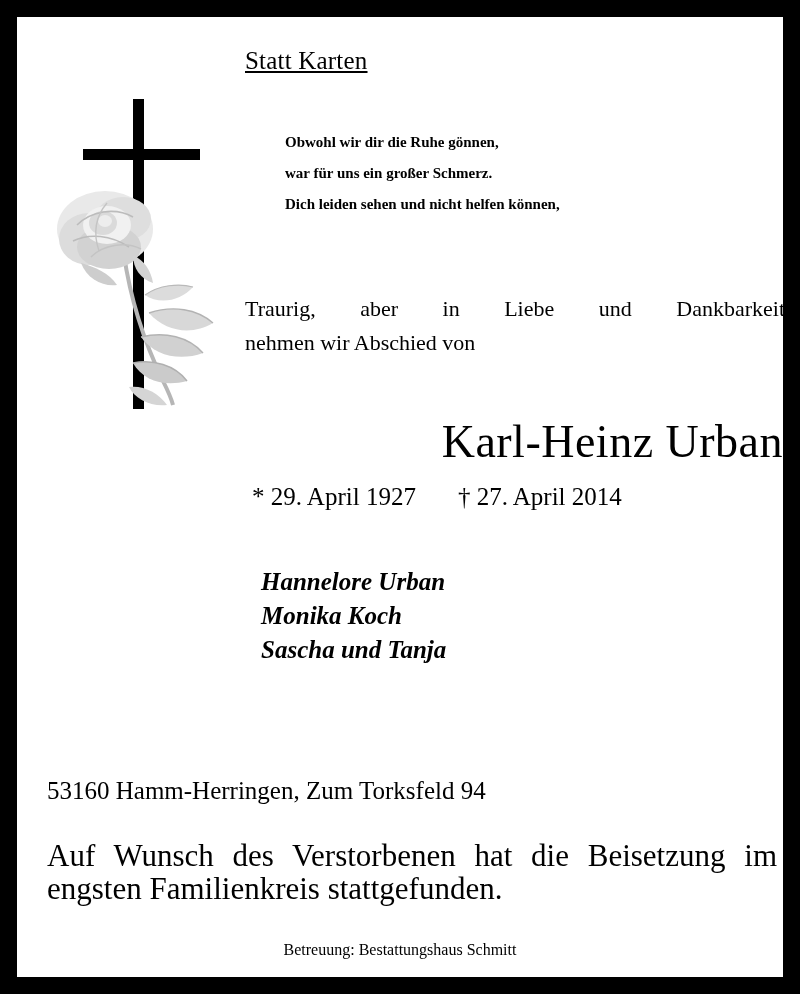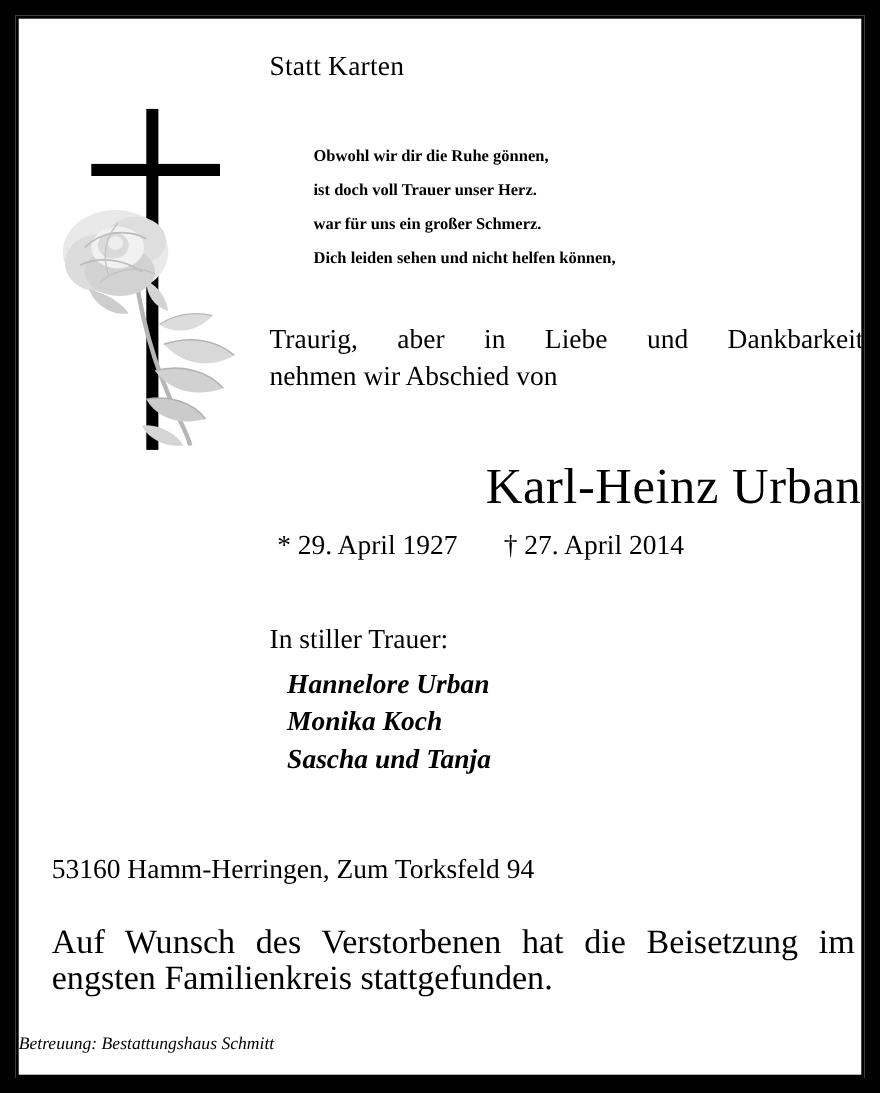--- a/index.html
+++ b/index.html
@@ -65,39 +65,40 @@
     height: 250px;
   }
 
   
   .statt-karten {
     position: absolute;
     left: 228px;
     top: 30px;
     font-size: 25px;
     letter-spacing: 0.2px;
+    text-decoration: underline;
   }
 
   .poem {
     position: absolute;
     left: 268px;
     top: 110px;
     width: 500px;
     font-size: 15px;
     line-height: 31px;
     font-weight: bold;
   }
   .poem div { white-space: nowrap; }
 
   .intro {
     position: absolute;
     left: 228px;
     top: 275px;
     width: 540px;
-    font-size: 25px;
+    font-size: 22px;
     line-height: 34px;
   }
   .intro .justified {
     text-align: justify;
     text-align-last: justify;
   }
 
   .name {
     position: absolute;
     left: 0;
@@ -146,22 +147,22 @@
   .note .justified {
     text-align: justify;
     text-align-last: justify;
   }
 
   .footer {
     position: absolute;
     left: 0;
     right: 0;
     bottom: 18px;
+    text-align: center;
     font-size: 16px;
-    font-style: italic;
   }
 </style>
 </head>
 <body>
 
 <div class="obituary">
   <div class="inner-frame">
 
     <div class="emblem">
       <div class="cross-vert"></div>
@@ -197,39 +198,37 @@
         <path d="M108 128 C122 118, 142 116, 156 120 C144 134, 122 138, 108 128 Z" fill="#dcdcdc"></path>
         <path d="M108 128 C122 118, 142 116, 156 120" stroke="#b9b9b9" stroke-width="1.2" fill="none"></path>
         <path d="M92 220 C106 218, 122 226, 130 238 C114 240, 98 232, 92 220 Z" fill="#d5d5d5"></path>
       </svg>
     </div>
 
     <div class="statt-karten">Statt Karten</div>
 
     <div class="poem">
       <div>Obwohl wir dir die Ruhe gönnen,</div>
-      <div>ist doch voll Trauer unser Herz.</div>
       <div>war für uns ein großer Schmerz.</div>
       <div>Dich leiden sehen und nicht helfen können,</div>
     </div>
 
     <div class="intro">
       <div class="justified">Traurig, aber in Liebe und Dankbarkeit</div>
       <div>nehmen wir Abschied von</div>
     </div>
 
     <div class="name">Karl-Heinz Urban</div>
 
     <div class="dates">
       <span>* 29. April 1927</span>
       <span>† 27. April 2014</span>
     </div>
 
     <div class="mourners">
-      <div class="lead">In stiller Trauer:</div>
       <div class="family">Hannelore Urban</div>
       <div class="family">Monika Koch</div>
       <div class="family">Sascha und Tanja</div>
     </div>
 
     <div class="address">53160 Hamm-Herringen, Zum Torksfeld 94</div>
 
     <div class="note">
       <div class="justified">Auf Wunsch des Verstorbenen hat die Beisetzung im</div>
       <div>engsten Familienkreis stattgefunden.</div>

